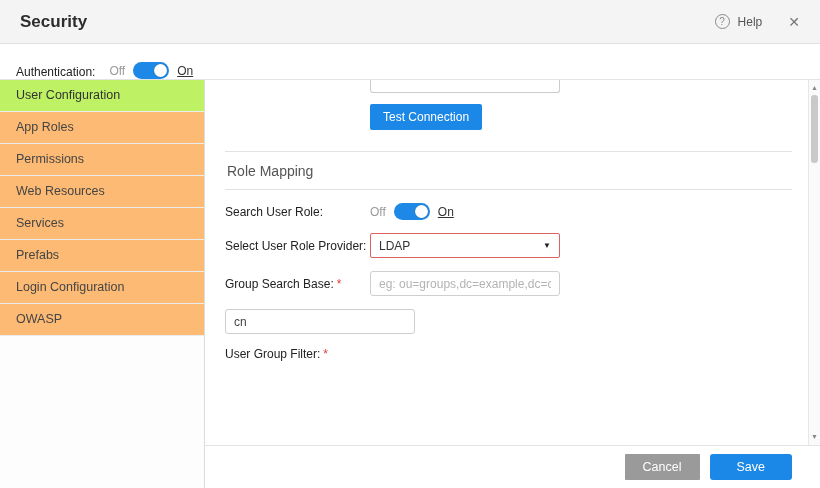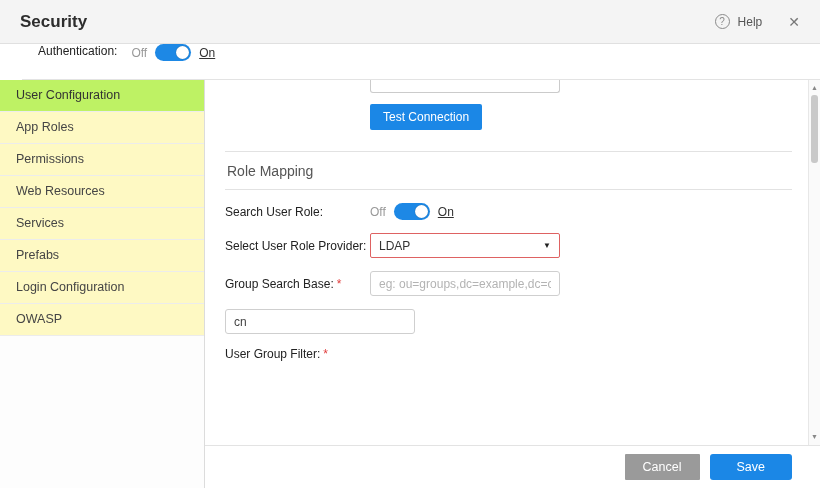--- a/index.html
+++ b/index.html
@@ -32,24 +32,23 @@
   }
   .help-text { color: #555; cursor: pointer; }
   .close-x { margin-left: 18px; font-size: 14px; color: #777; cursor: pointer; }
 
   
   .auth-row {
     height: 36px;
     background: #fff;
     border-bottom: 1px solid #e3e3e3;
     display: flex;
-    align-items: flex-start;
+    align-items: flex-end;
     padding: 0 16px;
     gap: 14px;
-    margin-left: 22px;
   }
   .auth-label { color: #222; }
 
   
   .toggle-group { display: inline-flex; align-items: center; gap: 8px; }
   .toggle-off-label { color: #999; }
   .toggle-on-label { color: #333; text-decoration: underline; }
   .toggle {
     width: 36px; height: 17px; border-radius: 9px;
     background: #1d88e5; position: relative; cursor: pointer;
@@ -69,21 +68,21 @@
     width: 205px; background: #fdfdfd;
     border-right: 1px solid #dcdcdc;
     flex-shrink: 0;
   }
   .sidebar-item {
     height: 32px; line-height: 31px;
     padding-left: 16px;
     border-bottom: 1px solid #ececec;
     color: #454545; cursor: pointer;
     font-size: 12.5px;
-    background: #fef9c3;
+    background: #fdba74;
   }
   .sidebar-item.active { background: #bef264; color: #333; }
 
   
   .main { flex: 1; position: relative; background: #fff; }
   .scroll-area {
     position: absolute; top: 0; left: 0; right: 12px; bottom: 43px;
     overflow: hidden; padding-left: 20px; padding-right: 16px;
   }
 

